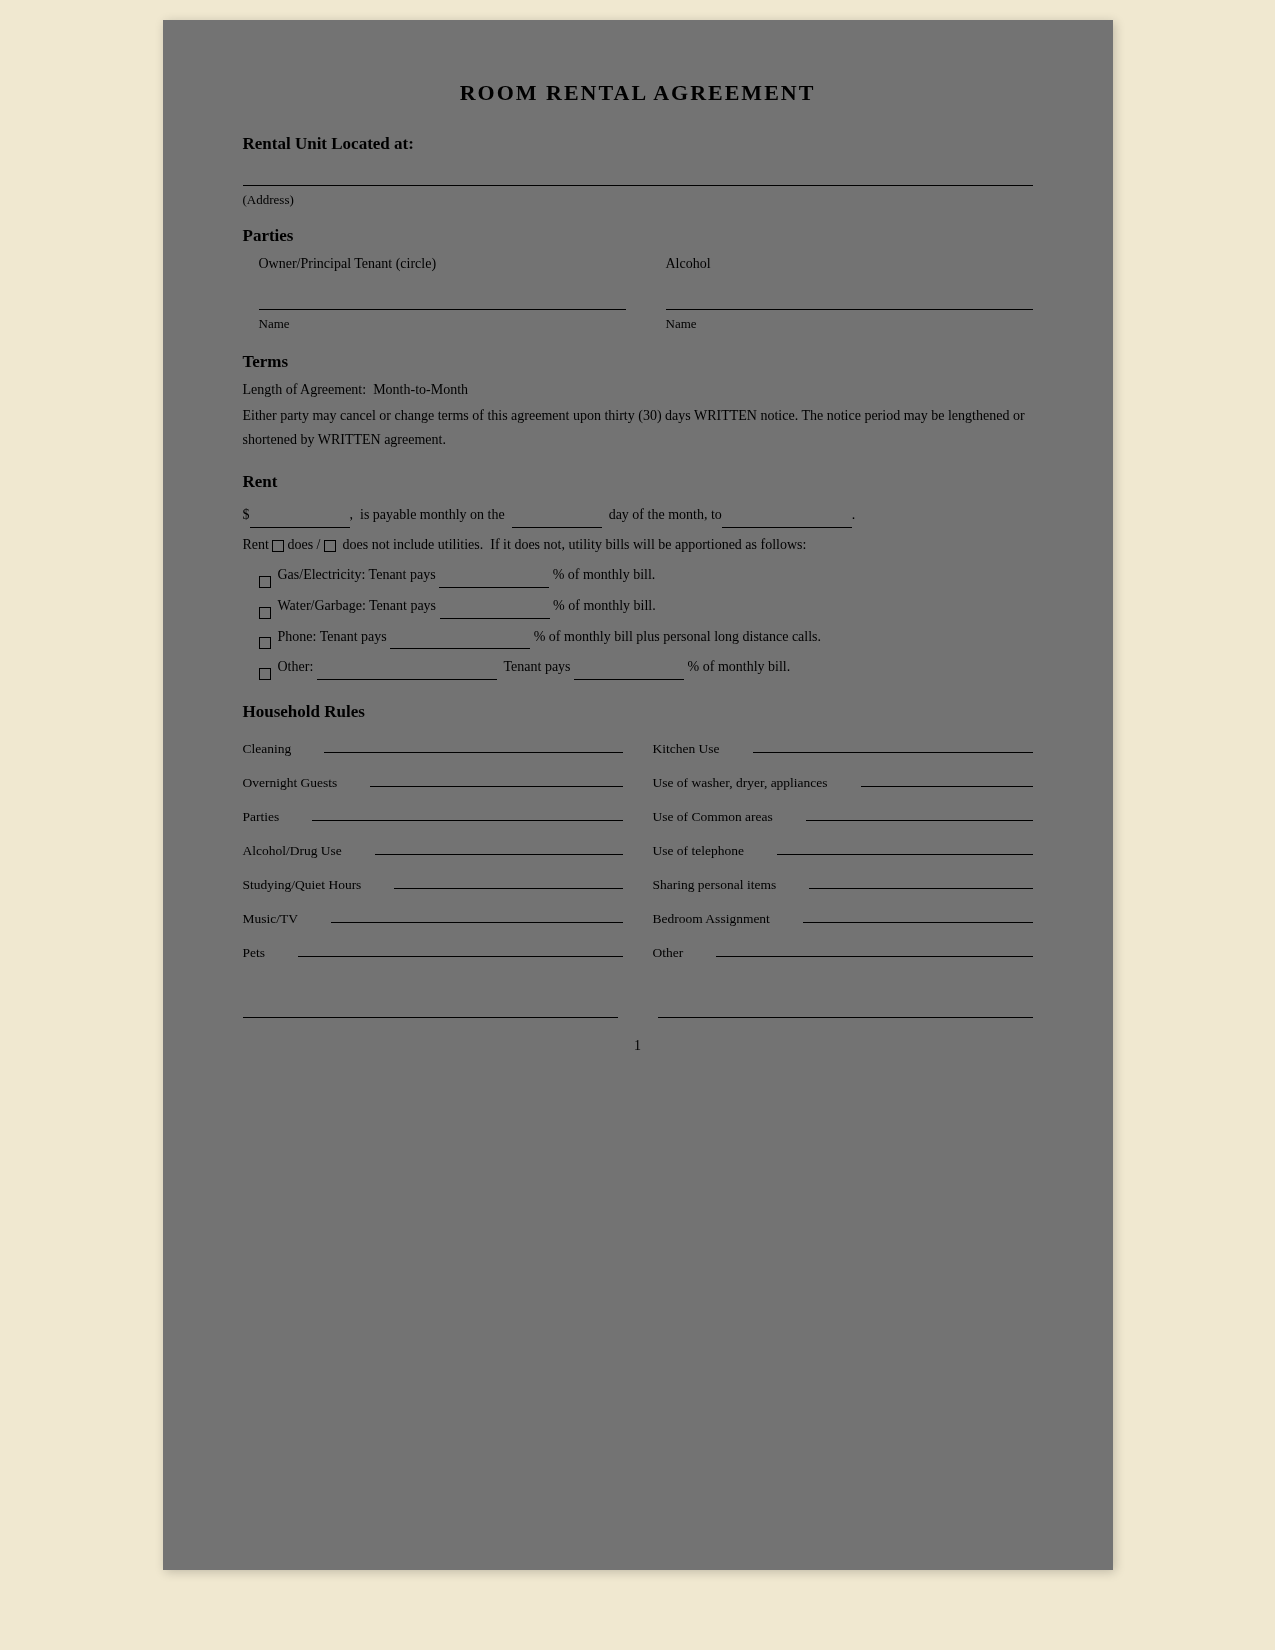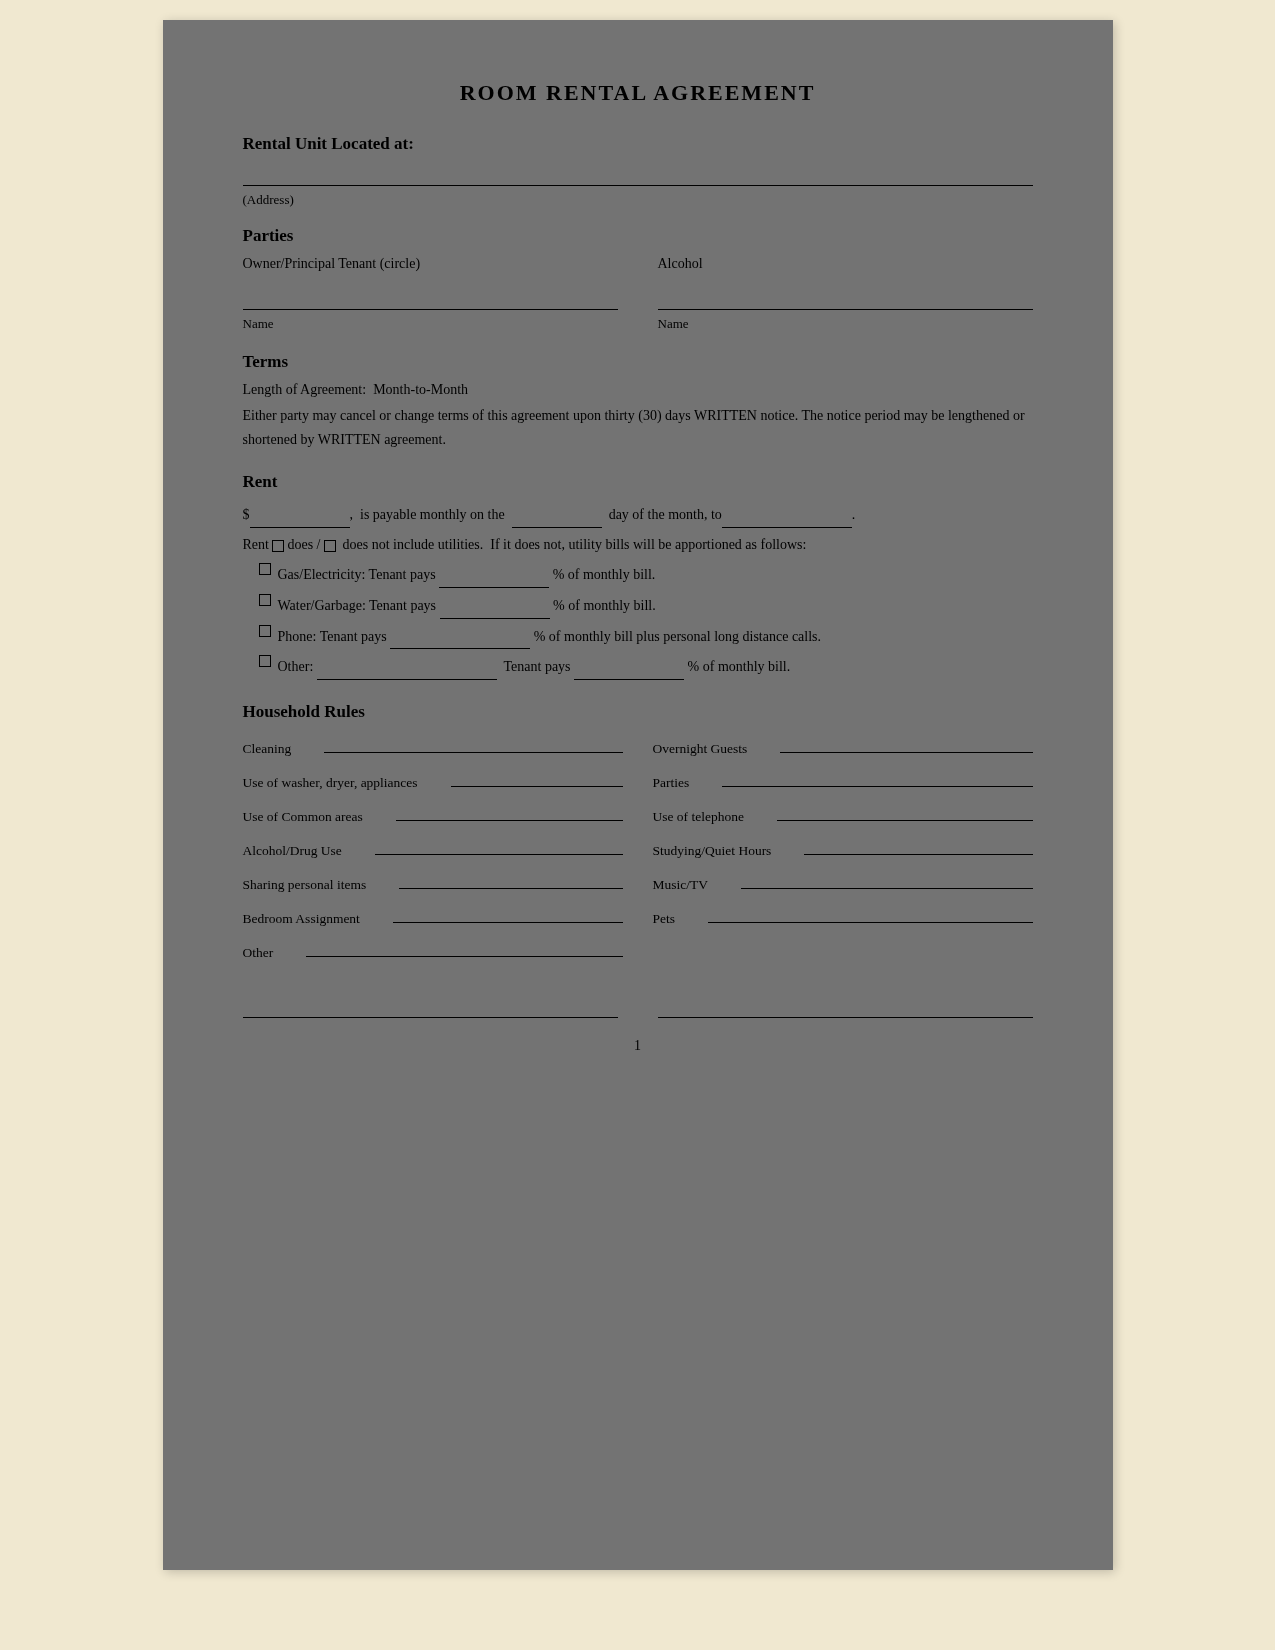--- a/index.html
+++ b/index.html
@@ -61,20 +61,21 @@
     .field-label {
       font-size: 13px;
       font-family: 'Georgia', serif;
       margin-bottom: 14px;
     }
 
     .parties-row {
       display: flex;
       gap: 40px;
       margin-bottom: 8px;
+      margin-left: 16px;
     }
 
     .party-col {
       flex: 1;
     }
 
     .party-label {
       font-size: 14px;
       font-family: 'Georgia', serif;
       margin-bottom: 8px;
@@ -114,21 +115,21 @@
       line-height: 1.8;
       margin-bottom: 4px;
     }
 
     .checkbox-item {
       font-size: 14px;
       font-family: 'Georgia', serif;
       margin: 6px 0 6px 16px;
       line-height: 1.7;
       display: flex;
-      align-items: flex-start;
+      align-items: flex-end;
       gap: 4px;
     }
 
     .checkbox-box {
       display: inline-block;
       width: 12px;
       height: 12px;
       border: 1px solid #000;
       margin-right: 3px;
       vertical-align: middle;
@@ -266,45 +267,49 @@
 
   <div class="section-divider" style="margin-top:22px;">
     <div class="section-heading">Household Rules</div>
 
     <div class="household-rules-grid">
 
       <div class="rule-item">
         <span class="rule-item-text">Cleaning</span>
         <span class="rule-line"></span>
       </div>
+      <div class="rule-item">
+        <span class="rule-item-text">Kitchen Use</span>
+        <span class="rule-line"></span>
+      </div>
 
       <div class="rule-item">
         <span class="rule-item-text">Overnight Guests</span>
         <span class="rule-line"></span>
       </div>
       <div class="rule-item">
         <span class="rule-item-text">Use of washer, dryer, appliances</span>
         <span class="rule-line"></span>
       </div>
 
       <div class="rule-item">
         <span class="rule-item-text">Parties</span>
         <span class="rule-line"></span>
       </div>
       <div class="rule-item">
         <span class="rule-item-text">Use of Common areas</span>
         <span class="rule-line"></span>
       </div>
 
       <div class="rule-item">
+        <span class="rule-item-text">Alcohol/Drug Use</span>
+        <span class="rule-line"></span>
+      </div>
+      <div class="rule-item">
         <span class="rule-item-text">Use of telephone</span>
-        <span class="rule-line"></span>
-      </div>
-      <div class="rule-item">
-        <span class="rule-item-text">Alcohol/Drug Use</span>
         <span class="rule-line"></span>
       </div>
 
       <div class="rule-item">
         <span class="rule-item-text">Studying/Quiet Hours</span>
         <span class="rule-line"></span>
       </div>
       <div class="rule-item">
         <span class="rule-item-text">Sharing personal items</span>
         <span class="rule-line"></span>

